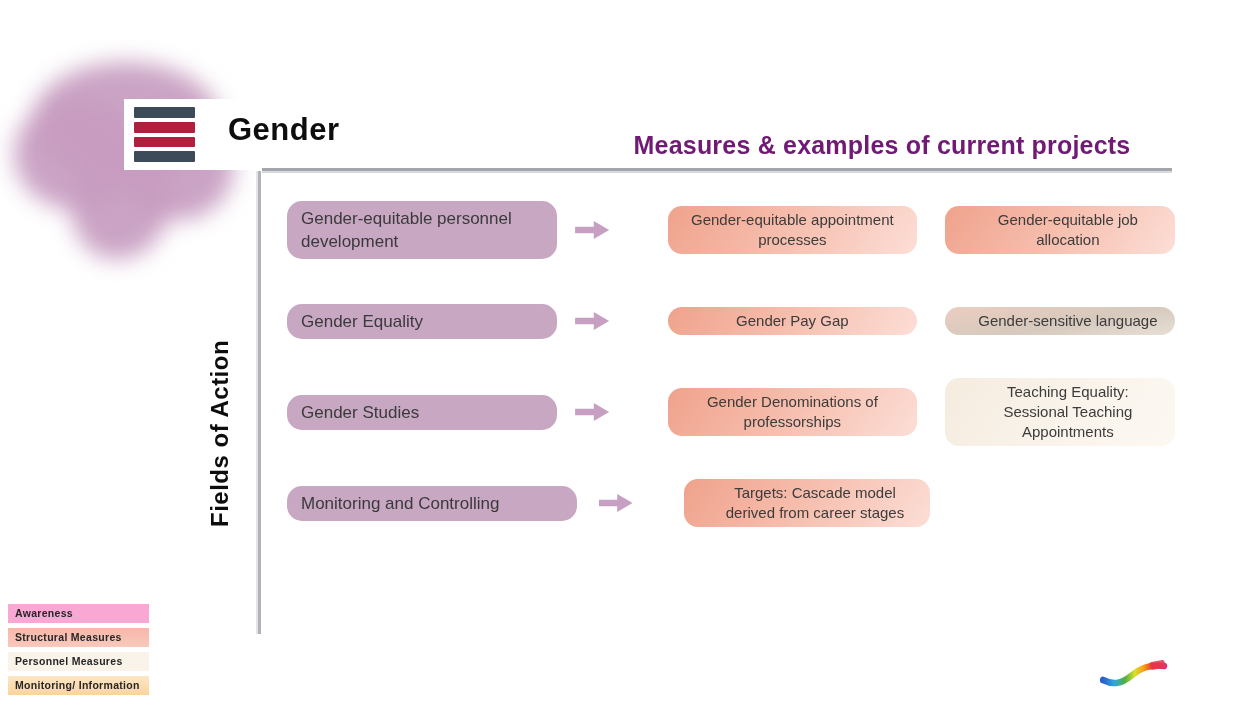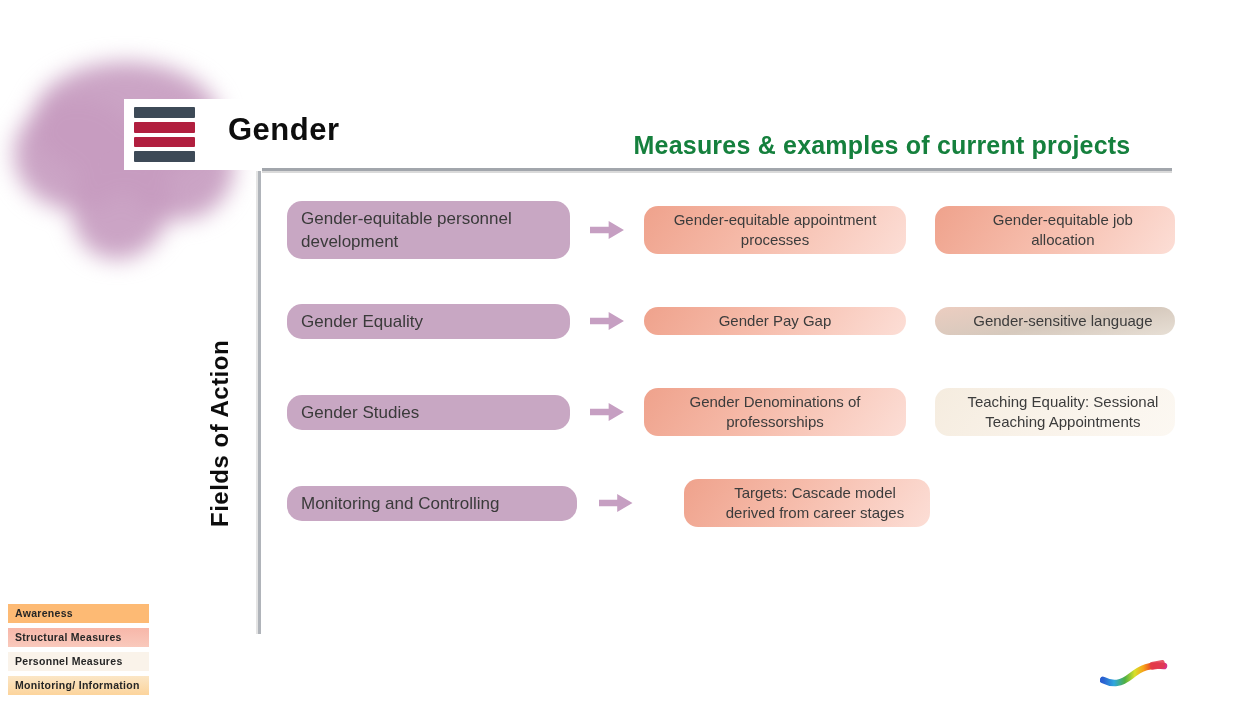--- a/index.html
+++ b/index.html
@@ -18,53 +18,53 @@
   .white-band{position:absolute;left:124px;top:99px;width:500px;height:71px;background:#ffffff;z-index:2;}
   
   .logo-box{position:absolute;left:124px;top:99px;width:81px;height:71px;background:#ffffff;
     z-index:3;display:flex;flex-direction:column;gap:4px;padding:8px 10px;box-sizing:border-box;}
   .logo-box .stripe{flex:1;border-radius:1px;}
   .stripe.s-dark{background:#3d4a57;}
   .stripe.s-red{background:#b11f3f;}
   
   .title{position:absolute;left:228px;top:112px;z-index:3;font-size:31px;font-weight:700;color:#0d0d0d;letter-spacing:.5px;}
   .subtitle{position:absolute;left:618px;top:131px;width:528px;z-index:3;text-align:center;
-    font-size:25px;font-weight:700;color:#15803d;letter-spacing:.2px;}
+    font-size:25px;font-weight:700;color:#701a75;letter-spacing:.2px;}
   
   .hline{position:absolute;left:262px;top:168px;width:910px;height:3px;background:#a2a6ac;
     box-shadow:0 2px 0 #dadada;z-index:3;}
   .vline{position:absolute;left:258px;top:171px;width:3px;height:463px;background:#b0b4ba;
     box-shadow:-2px 0 0 #e4e4e4;z-index:3;}
   
   .fields-label{position:absolute;left:206px;top:282px;height:245px;z-index:3;
     writing-mode:vertical-rl;transform:rotate(180deg);
     font-size:24px;font-weight:700;color:#0d0d0d;letter-spacing:.5px;display:flex;align-items:center;}
   
   .rows{position:absolute;left:287px;top:191px;width:888px;z-index:3;}
   .row{display:flex;align-items:center;height:78px;margin-bottom:13px;}
   .field{width:290px;box-sizing:border-box;background:#c8a7c3;border-radius:15px;
     padding:6px 8px 6px 14px;display:flex;align-items:center;
     font-size:17px;line-height:23px;color:#3a3a3a;}
   .arrow-zone{width:77px;display:flex;align-items:center;justify-content:center;}
   .flow-arrow{width:34px;height:18px;background:#c69fc2;
     clip-path:polygon(0 32%,55% 32%,55% 0,100% 50%,55% 100%,55% 68%,0 68%);}
   .mbox{box-sizing:border-box;border-radius:14px;display:flex;align-items:center;justify-content:center;
     text-align:center;font-size:15px;line-height:20px;color:#3c3c3c;padding:4px 12px;}
-  .measure{width:268px;}
+  .measure{width:268px;margin-left:40px;}
   .gap{width:30px;}
   .example{width:246px;padding-left:28px;}
   .cat-structural{background:linear-gradient(125deg,#efa28c 0%,#f6bcab 45%,#fcded6 100%);}
   .cat-personnel{background:linear-gradient(125deg,#f5ecdf 0%,#faf4ec 60%,#fcf8f2 100%);}
   .cat-awareness{background:linear-gradient(170deg,#eccdc0 0%,#d6c9bd 55%,#e7dfd5 100%);}
   .cat-consulting{background:linear-gradient(180deg,#fbe6c6 0%,#fcd49c 100%);}
   
   .legend{position:absolute;left:8px;top:604px;width:141px;z-index:3;}
   .legend-item{height:19px;line-height:19px;margin-bottom:5px;padding-left:7px;
     font-size:10.5px;font-weight:700;color:#262626;letter-spacing:.3px;}
-  .legend-item.cat-awareness{background:#fdba74;}
+  .legend-item.cat-awareness{background:#f9a8d4;}
   .legend-item.cat-structural{background:linear-gradient(180deg,#f7b7a9 0%,#f9c9bc 100%);}
   .legend-item.cat-personnel{background:#faf3ea;}
   
   .swoosh{position:absolute;left:1100px;top:657px;z-index:3;}
 </style>
 </head>
 <body>
 
 <div class="slide">
 

